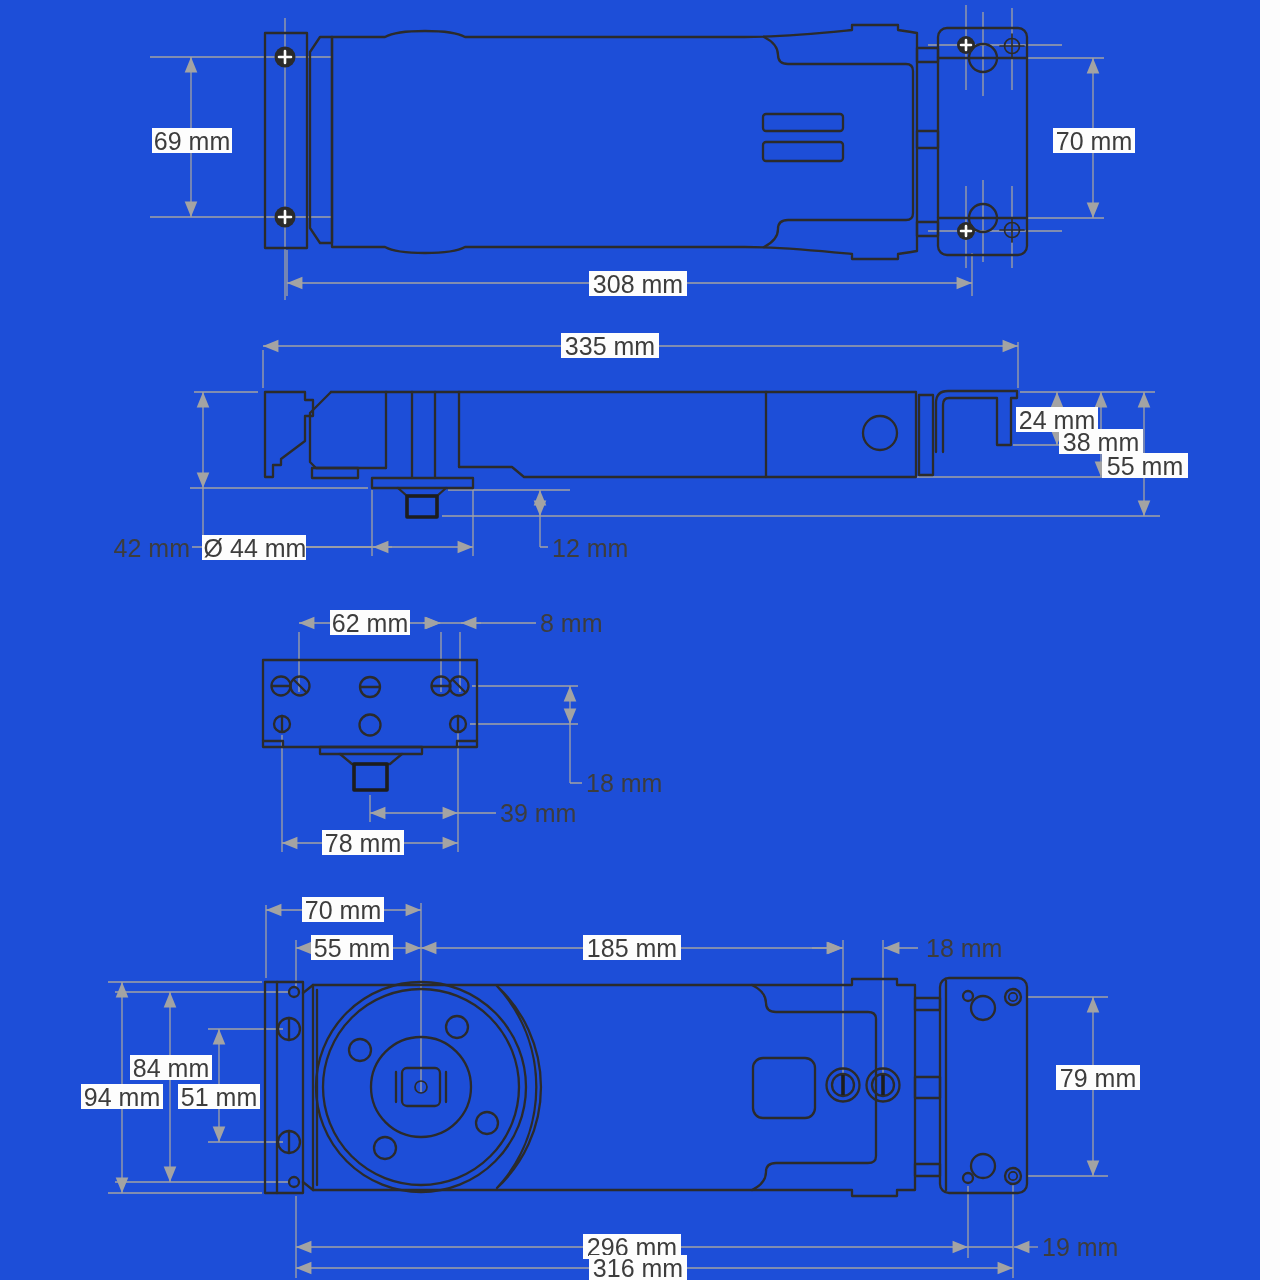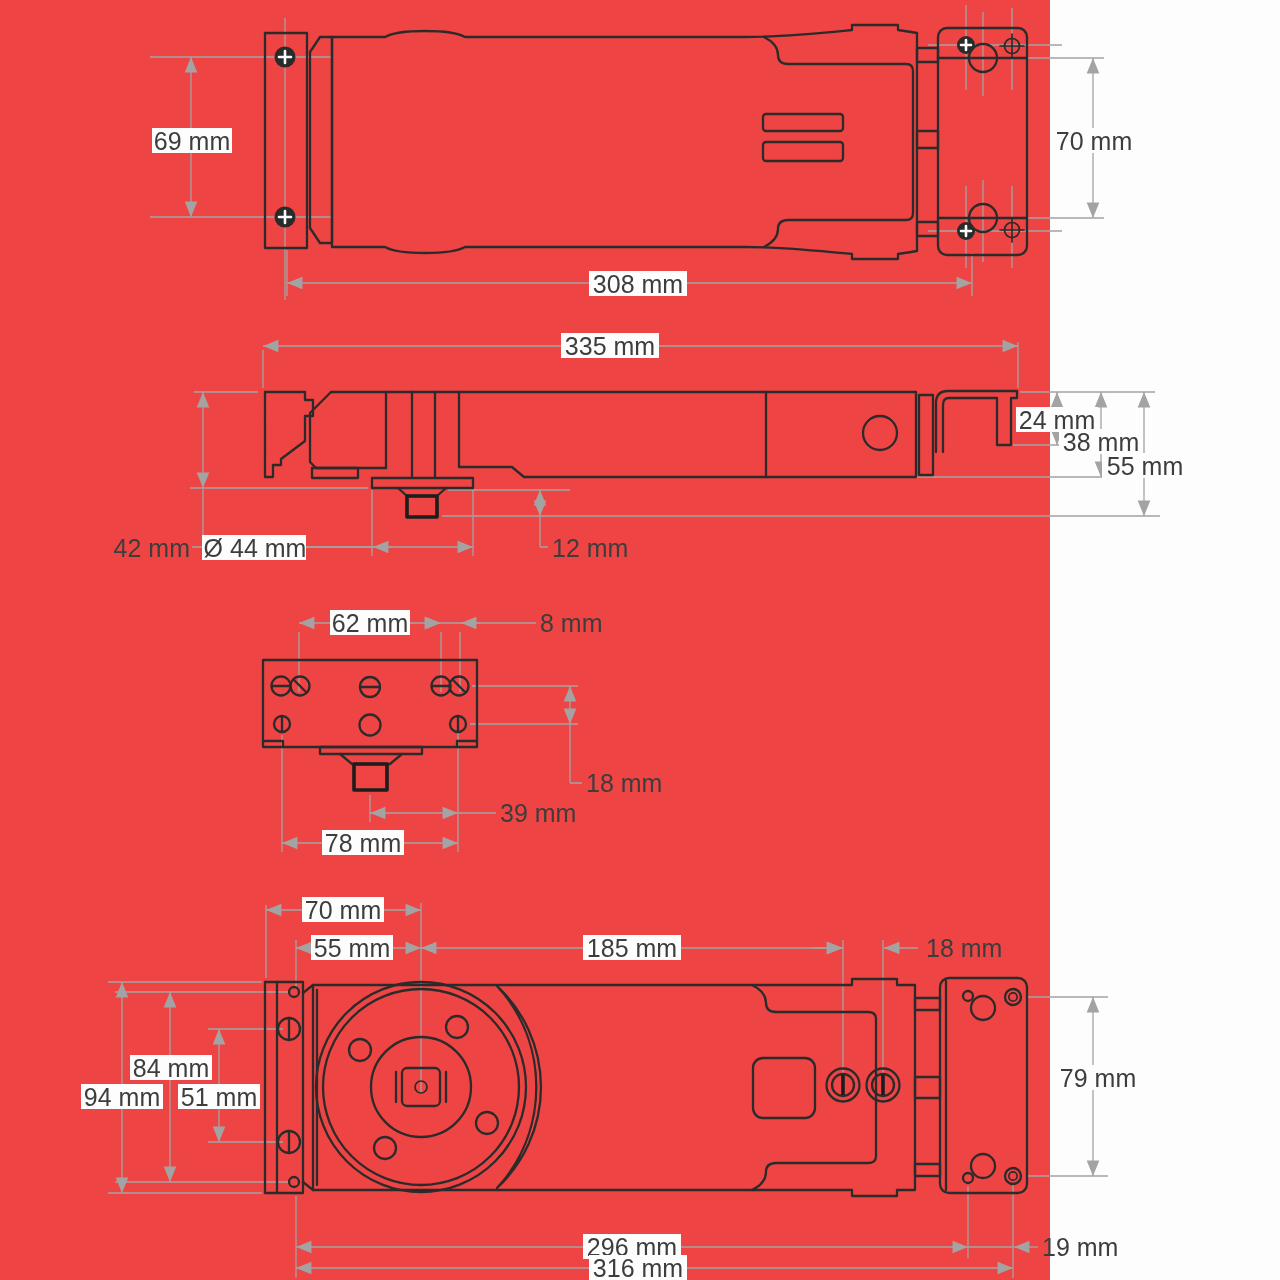--- a/index.html
+++ b/index.html
@@ -1,16 +1,16 @@
 <!DOCTYPE html>
 <html><head>
 <meta charset="utf-8">
 <style>
   html,body{margin:0;padding:0;background:#fdfdfd;}
-  .stage{width:1050px;height:1280px;position:relative;background:#ef4444;}
+  .stage{width:1260px;height:1280px;position:relative;background:#1d4ed8;}
   svg{display:block;}
   .ink{stroke:#2b2b2b;stroke-width:2.3;fill:none;stroke-linejoin:round;stroke-linecap:round;}
   .ink2{stroke:#2b2b2b;stroke-width:1.7;fill:none;stroke-linejoin:round;stroke-linecap:round;}
   .inkthick{stroke:#1d1d1d;stroke-width:3.6;fill:none;stroke-linejoin:round;}
   .inkfill{fill:#2b2b2b;stroke:none;}
   .slotw{stroke:#fdfdfd;stroke-width:2.6;fill:none;stroke-linecap:round;}
   .dim{stroke:#a3a3a3;stroke-width:1.3;fill:none;}
   .lbl{font-family:"Liberation Sans","DejaVu Sans",sans-serif;font-size:25px;fill:#3d3d3d;text-anchor:middle;dominant-baseline:central;}
   .st{text-anchor:start;}
   .en{text-anchor:end;}

